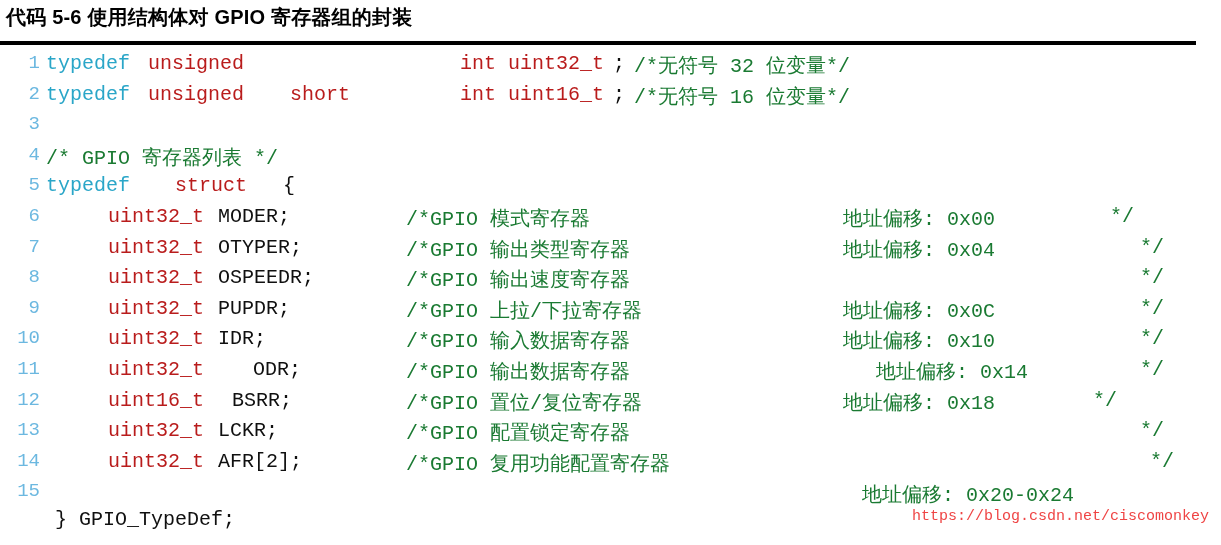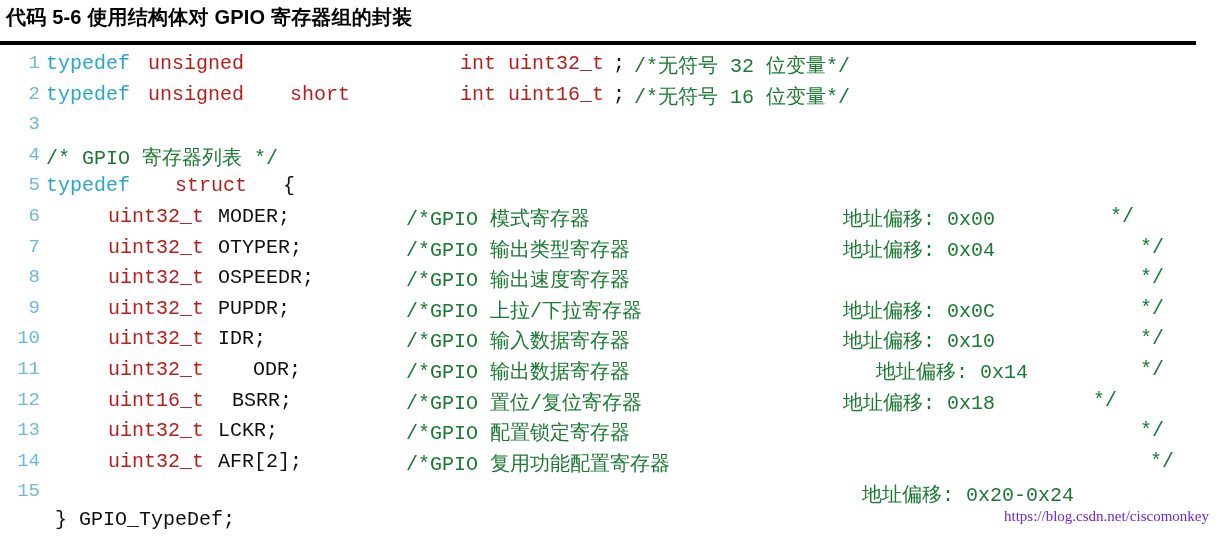--- a/index.html
+++ b/index.html
@@ -80,23 +80,23 @@
   
   .kw      { color: #2aa6c8; }      
   .type    { color: #b91c1c; }      
   .plain   { color: #101010; }      
   .cmt     { color: #1a7a32; }
 
   .watermark {
     position: absolute;
     right: 12px;
     top: 508px;
-    font-family: Liberation Serif, serif;
+    font-family: Liberation Mono, monospace;
     font-size: 15px;
-    color: #6d28d9;
+    color: #ef4444;
     white-space: pre;
   }
 </style>
 </head>
 <body>
 
 <div id="page">
 
   <div class="caption">代码 5-6 使用结构体对 GPIO 寄存器组的封装</div>
 

